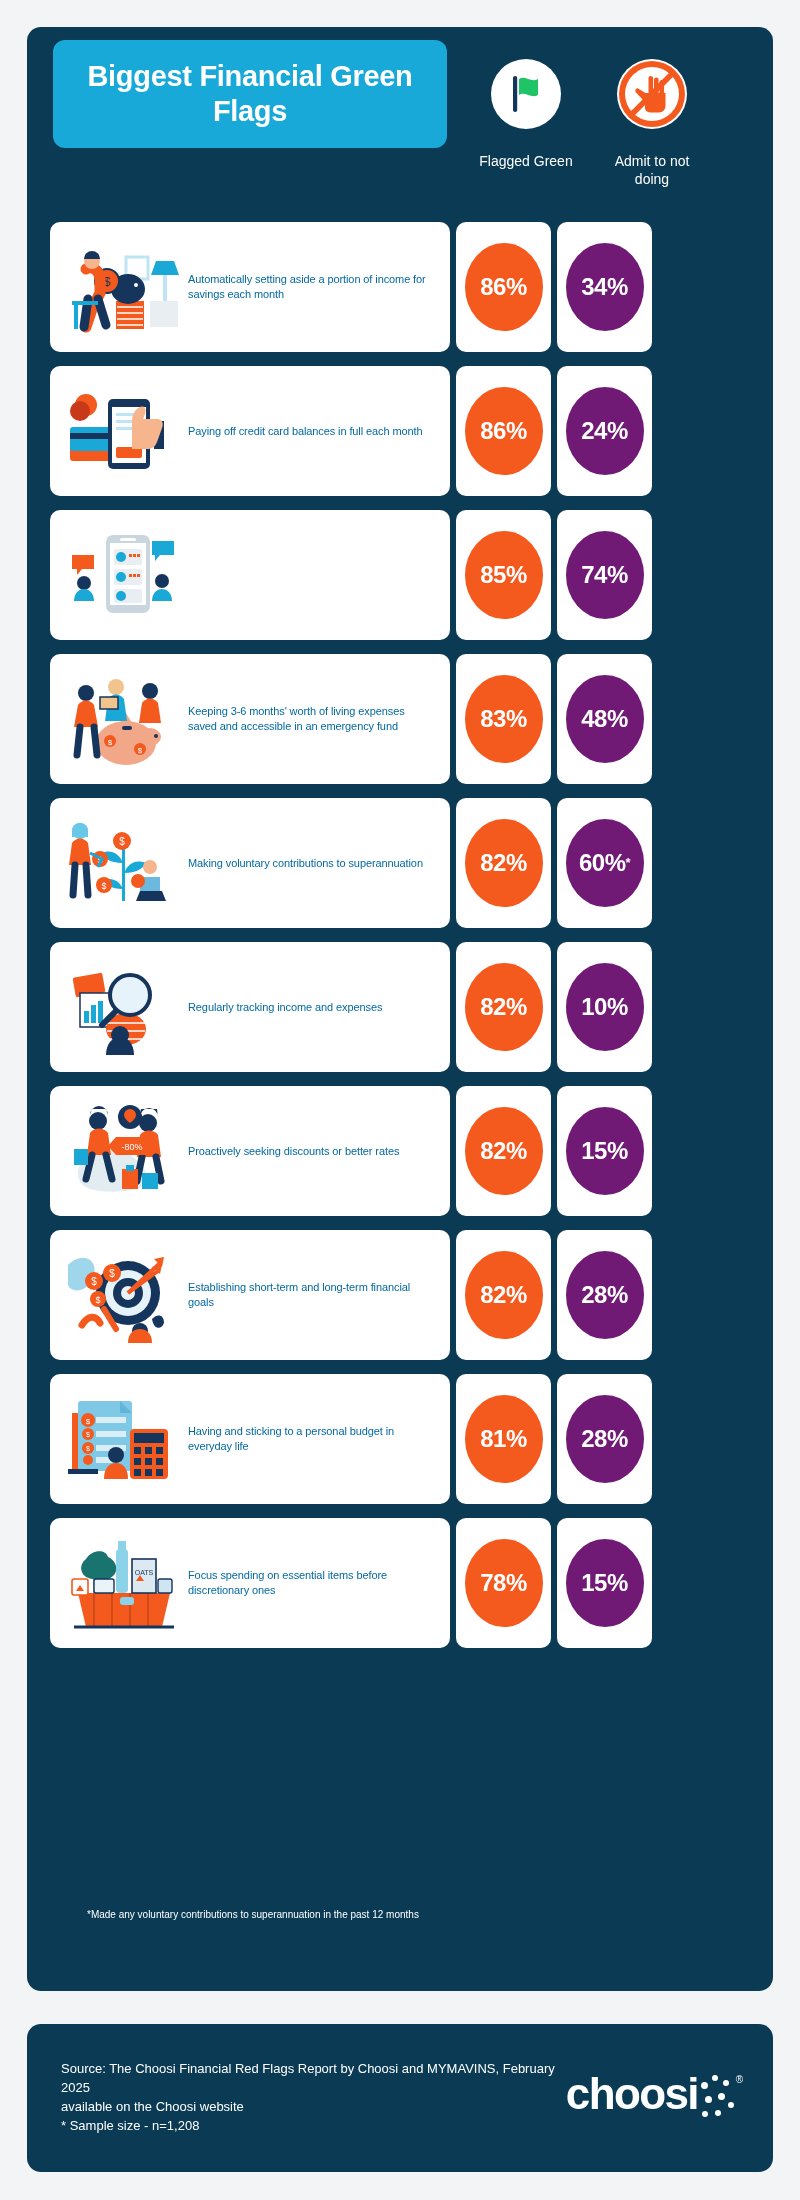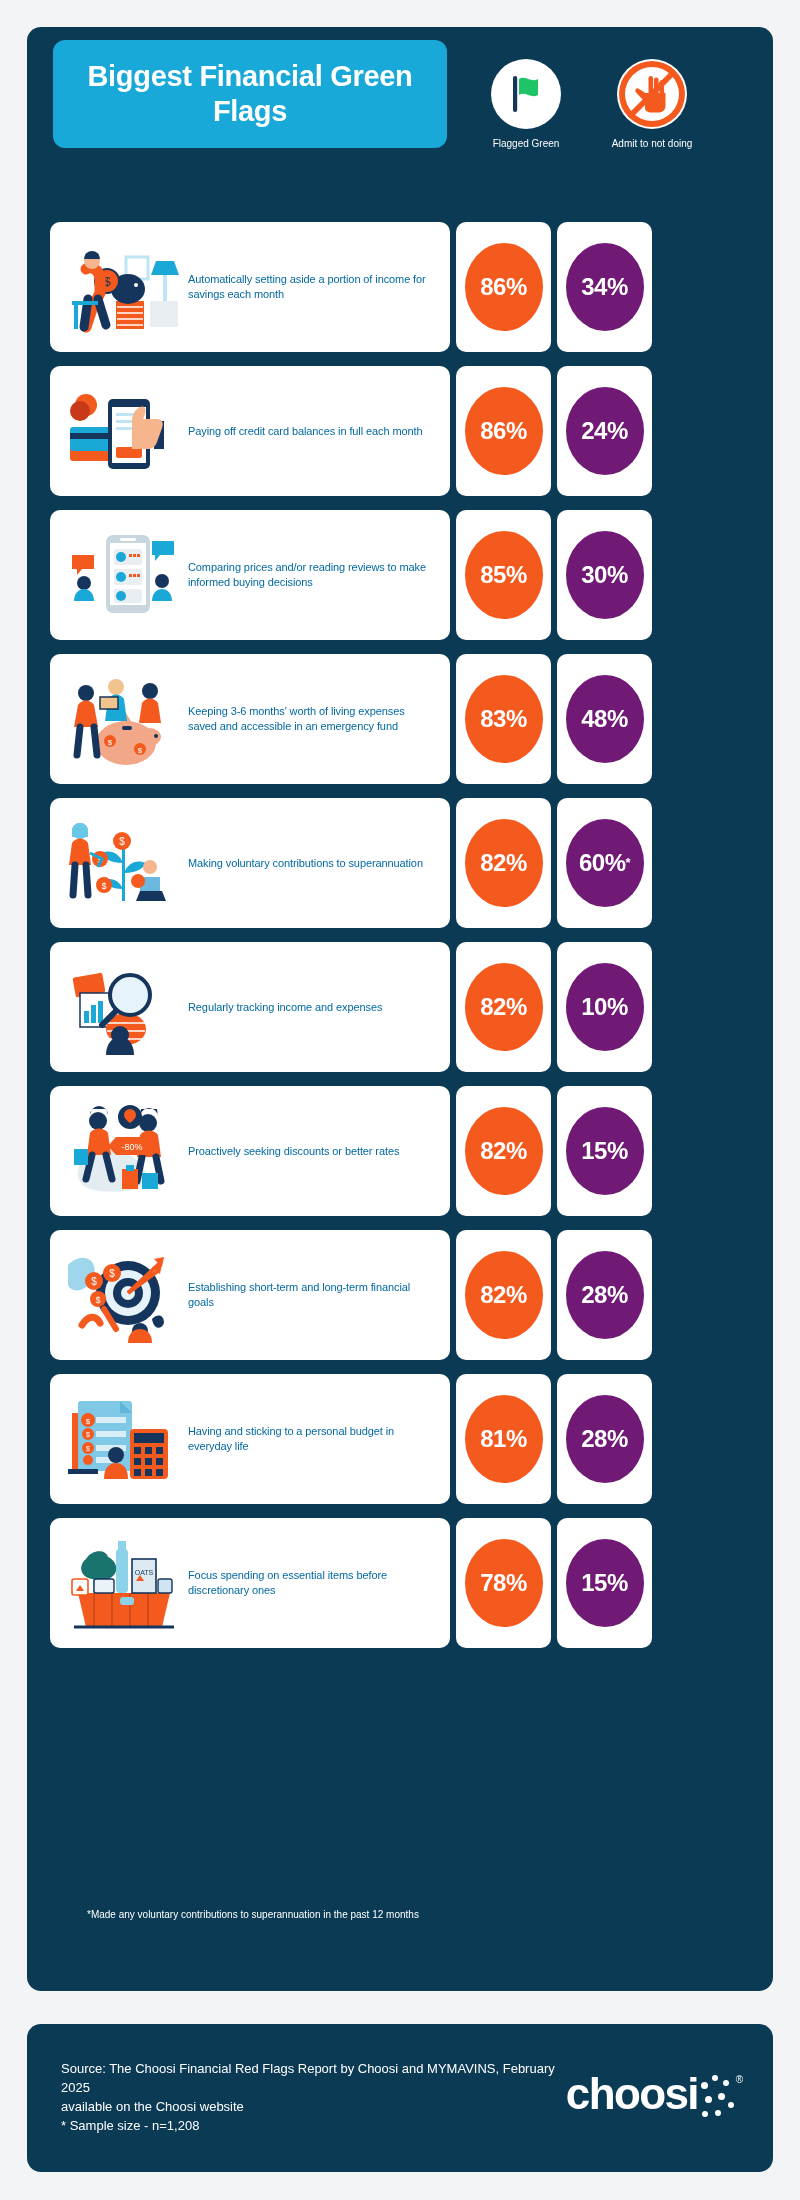--- a/index.html
+++ b/index.html
@@ -53,23 +53,23 @@
 
   .legend-circle {
     width: 70px; height: 70px;
     border-radius: 50%;
     background: #ffffff;
     margin: 0 auto;
     position: relative;
     display:flex; align-items:center; justify-content:center;
   }
   .legend-label {
-    margin-top: 9px;
+    margin-top: 24px;
     color: #ffffff;
-    font-size: 10px;
+    font-size: 14px;
     line-height: 1.25;
   }
 
   
   .rows {
     position: absolute;
     left: 50px; top: 222px;
     width: 700px;
   }
   .row {
@@ -316,28 +316,27 @@
                 <circle cx="57" cy="69" r="5" fill="#1aa8d6"></circle>
               </g>
       <path d="M8 28 h22 v14 h-12 l-5 6 v-6 h-5z" fill="#f4591d"></path>
       <path d="M88 14 h22 v14 h-14 l-5 6 v-6 h-3z" fill="#1aa8d6"></path>
       <circle cx="20" cy="56" r="7" fill="#16355c"></circle>
               <path d="M10 74 c0-8 5-12 10-12 s10 4 10 12z" fill="#1aa8d6"></path>
       <circle cx="98" cy="54" r="7" fill="#16355c"></circle>
               <path d="M88 74 c0-8 5-12 10-12 s10 4 10 12z" fill="#1aa8d6"></path>
     </svg>
           </div>
-          <div class="row-text">Comparing prices and/or reading reviews to make informed buying decisions</div>
         </div>
         <div class="stat-cell">
           <div class="bubble orange">85%</div>
         </div>
         <div class="stat-cell">
           <div class="bubble blue">
-            <span>30%</span>
+            <span>74%</span>
           </div>
         </div>
       </div>
       <div class="row">
         <div class="row-main">
           <div class="row-illus">
             <svg width="120" height="96" viewBox="0 0 120 96">
       <ellipse cx="62" cy="72" rx="30" ry="22" fill="#f2a789"></ellipse>
       <ellipse cx="86" cy="66" rx="11" ry="9" fill="#f2a789"></ellipse>
               <circle cx="92" cy="65" r="2" fill="#16355c"></circle>

